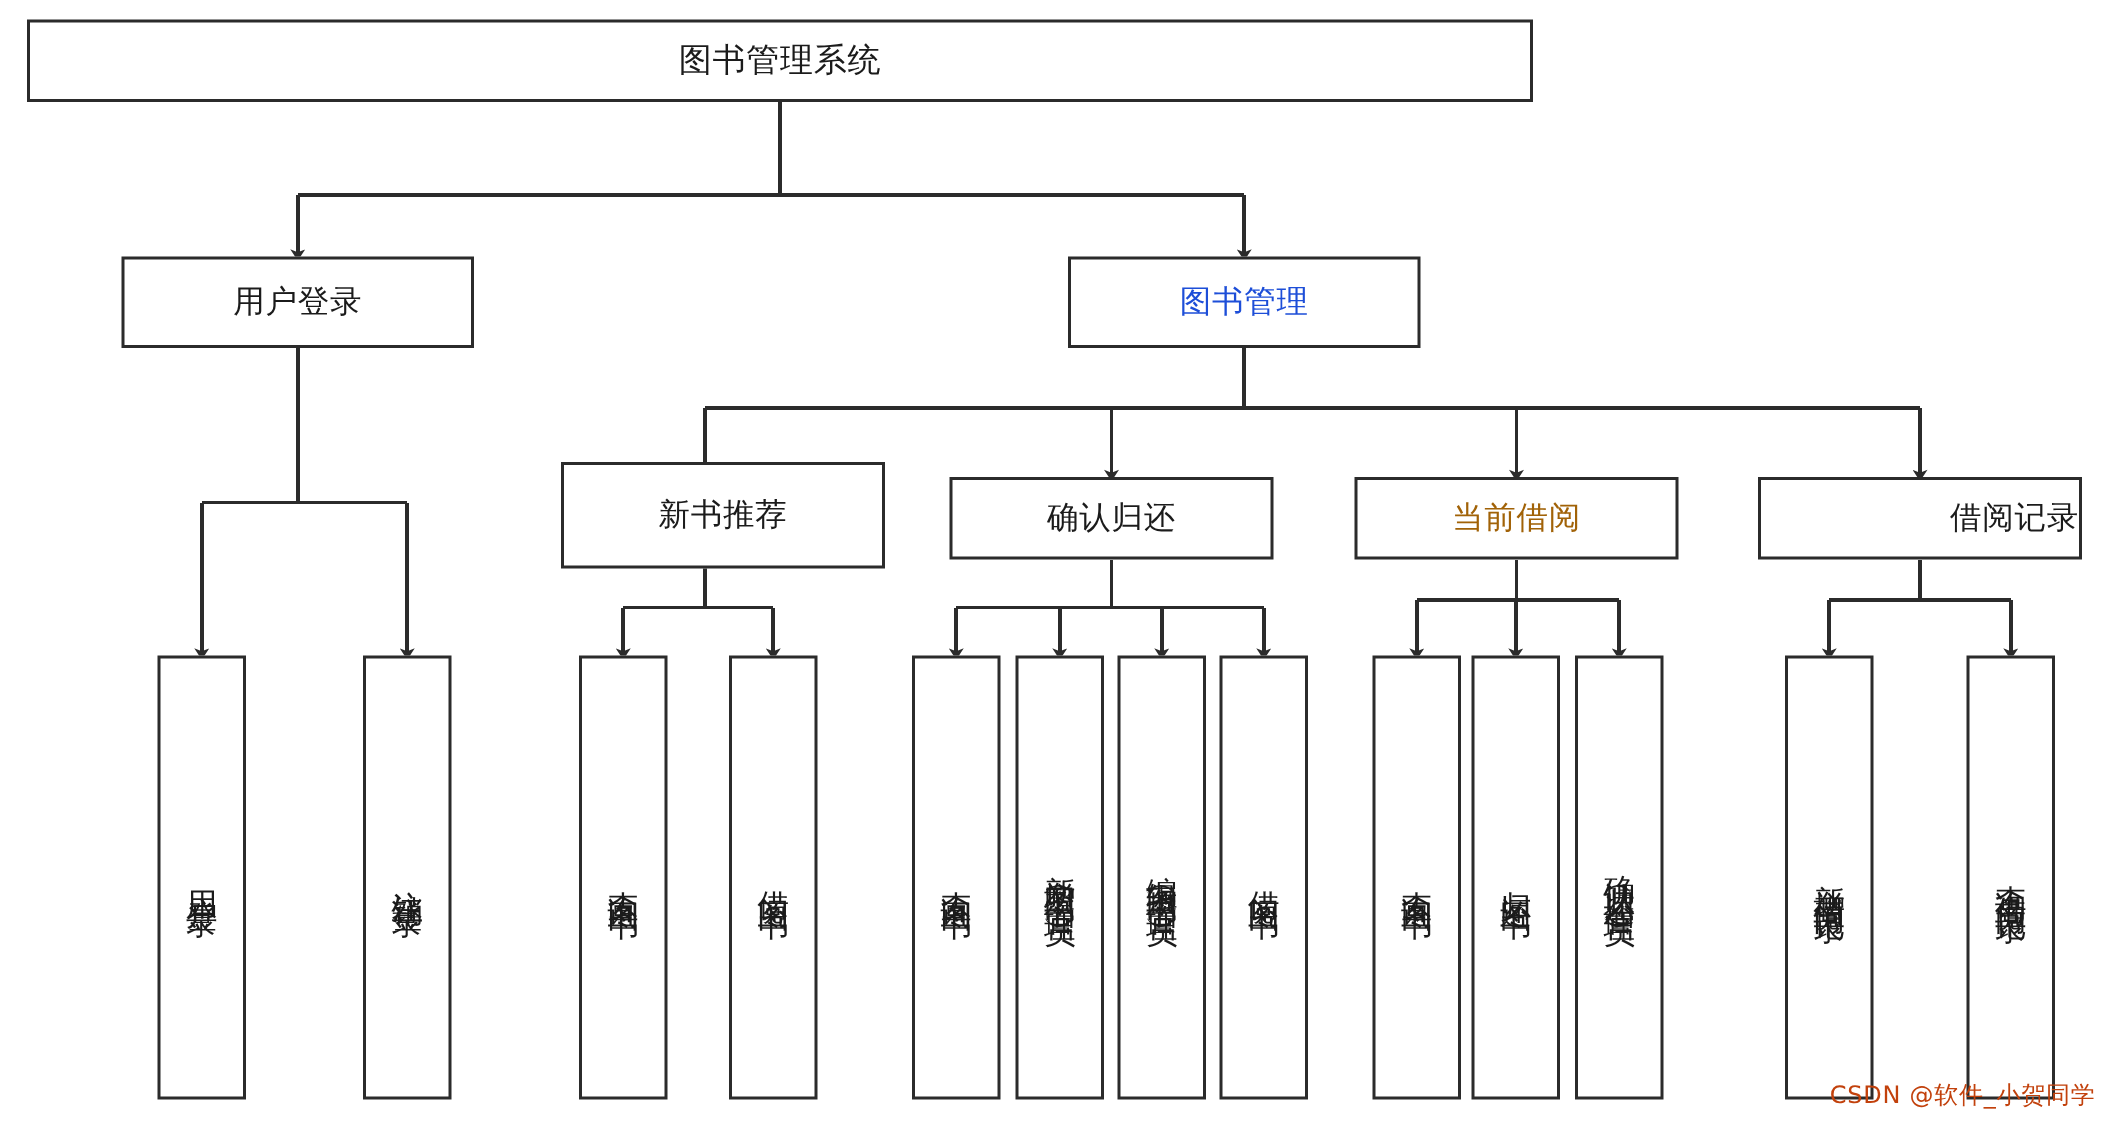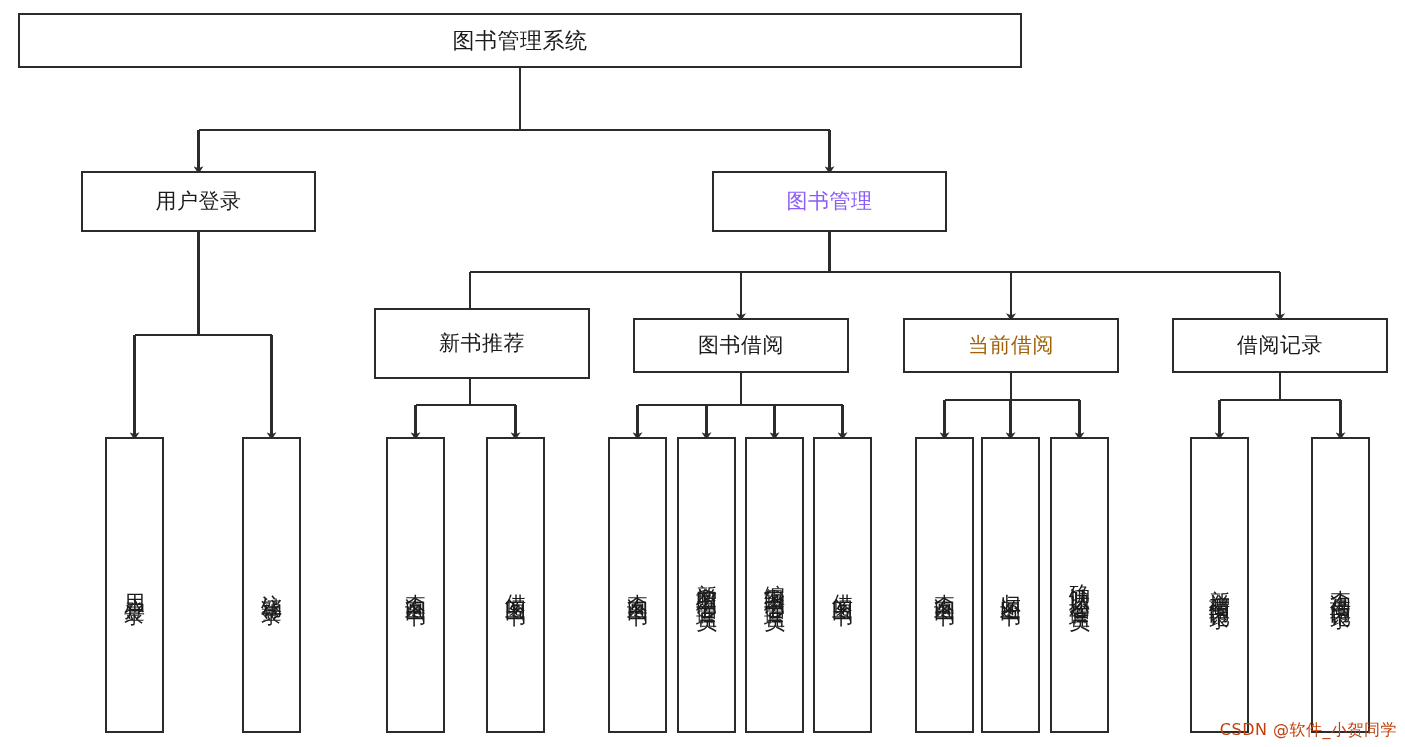--- a/index.html
+++ b/index.html
@@ -114,32 +114,32 @@
   </svg>
 
   <div id="node-layer">
       <div class="node horizontal root" style="left: 18px; top: 13px; width: 1004px; height: 55px; border-color: rgb(43, 43, 43); background: rgb(255, 255, 255);">
         <span class="node-label" style="color: rgb(27, 27, 27);">图书管理系统</span>
       </div>
       <div class="node horizontal" style="left: 81px; top: 171px; width: 235px; height: 61px; border-color: rgb(43, 43, 43); background: rgb(255, 255, 255);">
         <span class="node-label" style="color: rgb(27, 27, 27);">用户登录</span>
       </div>
       <div class="node horizontal" style="left: 712px; top: 171px; width: 235px; height: 61px; border-color: rgb(43, 43, 43); background: rgb(255, 255, 255);">
-        <span class="node-label" style="color: #8b5cf6;">图书管理</span>
+        <span class="node-label" style="color: #1d4ed8;">图书管理</span>
       </div>
       <div class="node horizontal" style="left: 362px; top: 308px; width: 216px; height: 71px; border-color: rgb(43, 43, 43); background: rgb(255, 255, 255); margin-left: 12px;">
         <span class="node-label" style="color: rgb(27, 27, 27);">新书推荐</span>
       </div>
       <div class="node horizontal" style="left: 633px; top: 318px; width: 216px; height: 55px; border-color: rgb(43, 43, 43); background: rgb(255, 255, 255);">
-        <span class="node-label" style="color: rgb(27, 27, 27);">图书借阅</span>
+        <span class="node-label" style="color: rgb(27, 27, 27);">确认归还</span>
       </div>
       <div class="node horizontal" style="left: 903px; top: 318px; width: 216px; height: 55px; border-color: rgb(43, 43, 43); background: rgb(255, 255, 255);">
         <span class="node-label" style="color: #a16207;">当前借阅</span>
       </div>
-      <div class="node horizontal" style="left: 1172px; top: 318px; width: 216px; height: 55px; border-color: rgb(43, 43, 43); background: rgb(255, 255, 255);">
+      <div class="node horizontal" style="left: 1172px; top: 318px; width: 216px; height: 55px; border-color: rgb(43, 43, 43); background: rgb(255, 255, 255); justify-content: flex-end;">
         <span class="node-label" style="color: rgb(27, 27, 27);">借阅记录</span>
       </div>
       <div class="node vertical" style="left: 105px; top: 437px; width: 59px; height: 296px; border-color: rgb(43, 43, 43); background: rgb(255, 255, 255);">
         <span class="node-label" style="color: rgb(27, 27, 27);">用户登录</span>
       </div>
       <div class="node vertical" style="left: 242px; top: 437px; width: 59px; height: 296px; border-color: rgb(43, 43, 43); background: rgb(255, 255, 255);">
         <span class="node-label" style="color: rgb(27, 27, 27);">注销登录</span>
       </div>
       <div class="node vertical" style="left: 386px; top: 437px; width: 59px; height: 296px; border-color: rgb(43, 43, 43); background: rgb(255, 255, 255);">
         <span class="node-label" style="color: rgb(27, 27, 27);">查询图书</span>

